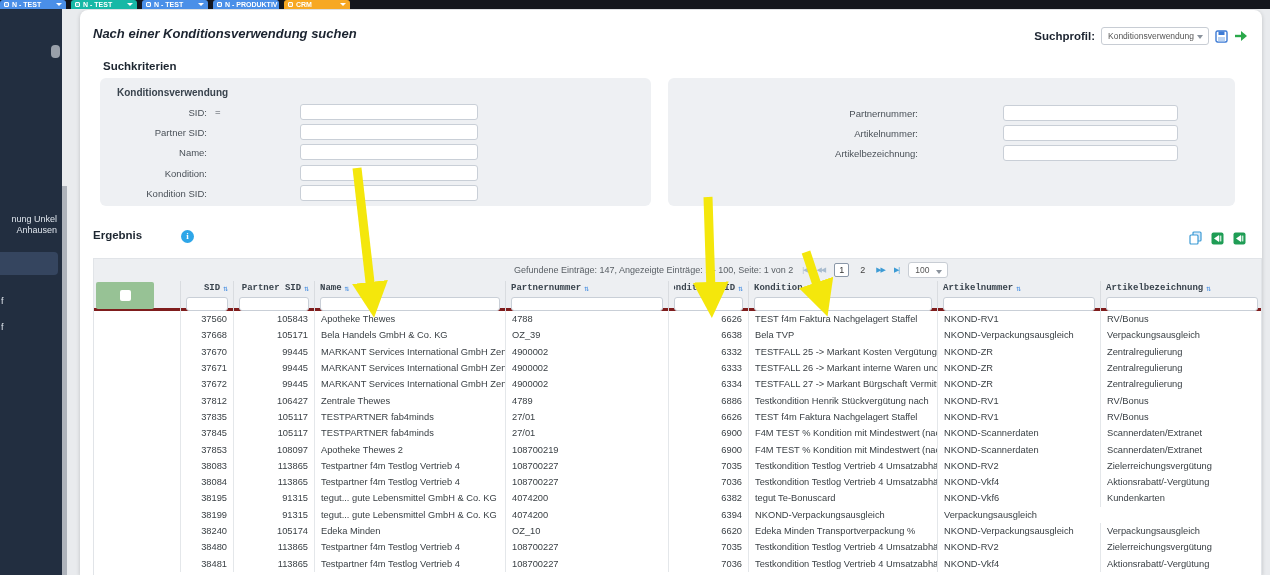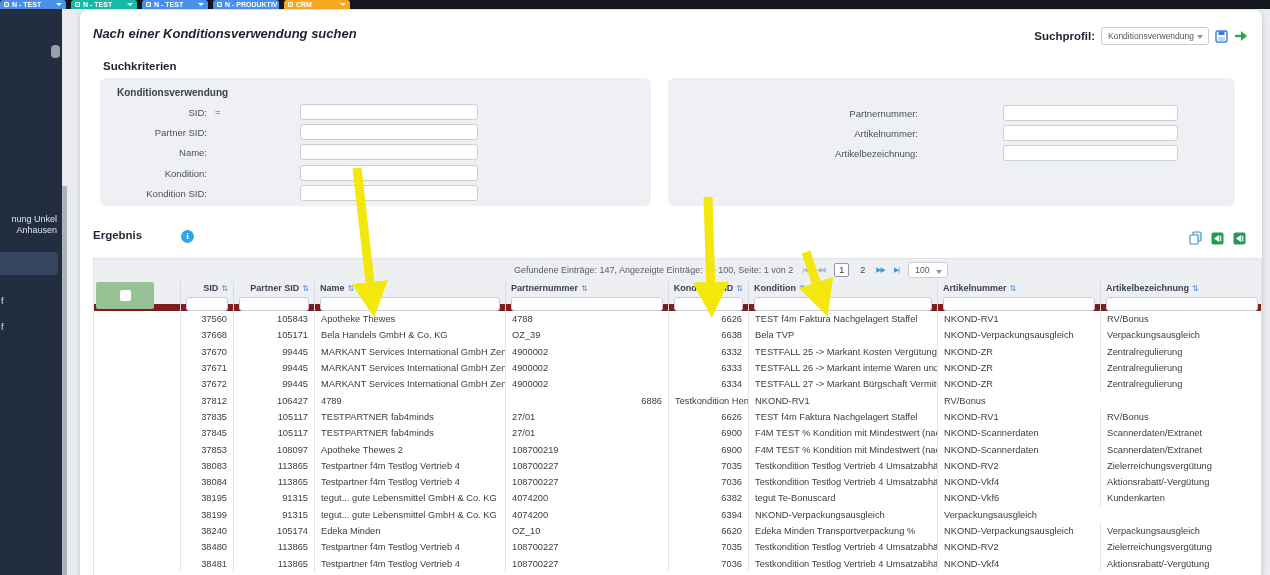--- a/index.html
+++ b/index.html
@@ -54,21 +54,21 @@
   
   .table { position:absolute; left:13px; top:248px; width:1169px; bottom:0; border:1px solid #e1e4e8; border-bottom:none; overflow:hidden; }
   .pagbar { height:22px; background:#edeff2; display:flex; align-items:center; gap:9px; padding-left:420px; font-size:9px; color:#5a6066; }
   .pg-ico { font-size:7px; letter-spacing:-1px; cursor:default; }
   .pg-dis { color:#a9bccf; }
   .pg-act { color:#3d9bd5; }
   .pg-cur { width:15px; height:14px; border:1px solid #8a97a8; background:#fff; font-size:9px; color:#333;
             display:flex; align-items:center; justify-content:center; border-radius:2px; }
   .pg-num { font-size:9px; color:#444; padding:0 2px; }
   .pg-size { width:40px; height:16px; }
-  .thead { height:30px; background:#edeff2; display:grid; border-bottom:7px solid #7f1d1d; }
+  .thead { height:30px; background:#edeff2; display:grid; border-bottom:3px solid #7f1d1d;font-family:Liberation Mono, monospace; }
   .hc { position:relative; border-right:1px solid #d9dce0; padding:2px 5px 0 5px; }
   .hc:last-child { border-right:none; }
   .hl { display:flex; align-items:center; gap:3px; font-size:9px; font-weight:bold; color:#39434d; white-space:nowrap; overflow:hidden; }
   .hl.r { justify-content:flex-end; }
   .sort { color:#4a90e2; font-size:8px; font-weight:normal; }
   .flt { width:100%; height:14px; border:1px solid #c9cfd7; border-radius:3px; background:#fff; margin-top:1px; font-size:9px; padding:0 3px; font-family:inherit; }
   .selall { margin:1px 0 0 2px; width:58px; height:27px; background:#97c295; border-radius:2px;
             display:flex; align-items:center; justify-content:center; cursor:pointer; }
   .selall > div { width:11px; height:11px; background:#fff; border-radius:2px; }
   .tbody { background:#fff; }
@@ -317,20 +317,21 @@
           <div class="td">4900002</div>
           <div class="td r">6334</div>
           <div class="td">TESTFALL 27 -&gt; Markant Bürgschaft Vermittlungsgebühr</div>
           <div class="td">NKOND-ZR</div>
           <div class="td">Zentralregulierung</div>
         </div>
         <div class="tr" style="grid-template-columns: 87px 53px 81px 191px 163px 80px 189px 163px 162px;">
           <div class="td"></div>
           <div class="td r">37812</div>
           <div class="td r">106427</div>
+          <div class="td">Zentrale Thewes</div>
           <div class="td">4789</div>
           <div class="td r">6886</div>
           <div class="td">Testkondition Henrik Stückvergütung nach</div>
           <div class="td">NKOND-RV1</div>
           <div class="td">RV/Bonus</div>
         </div>
         <div class="tr" style="grid-template-columns: 87px 53px 81px 191px 163px 80px 189px 163px 162px;">
           <div class="td"></div>
           <div class="td r">37835</div>
           <div class="td r">105117</div>

